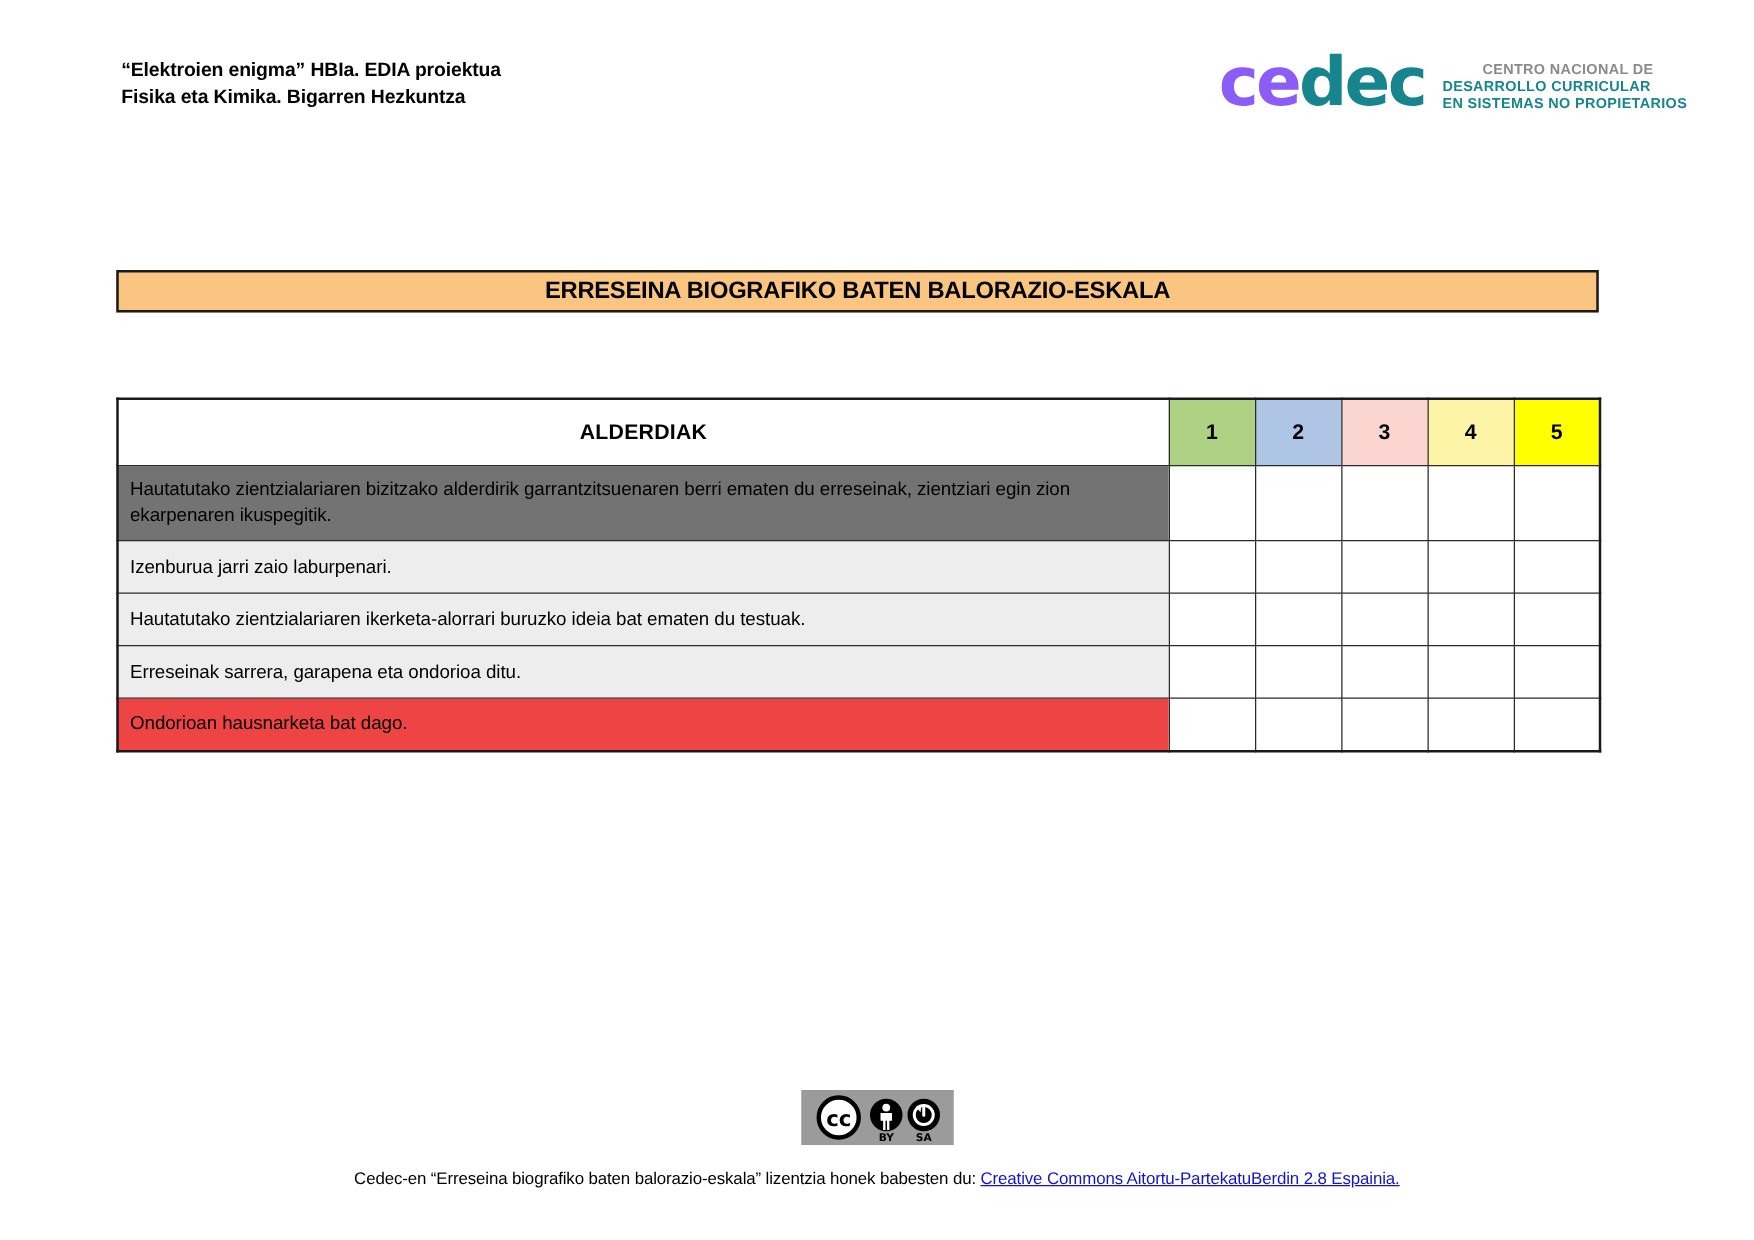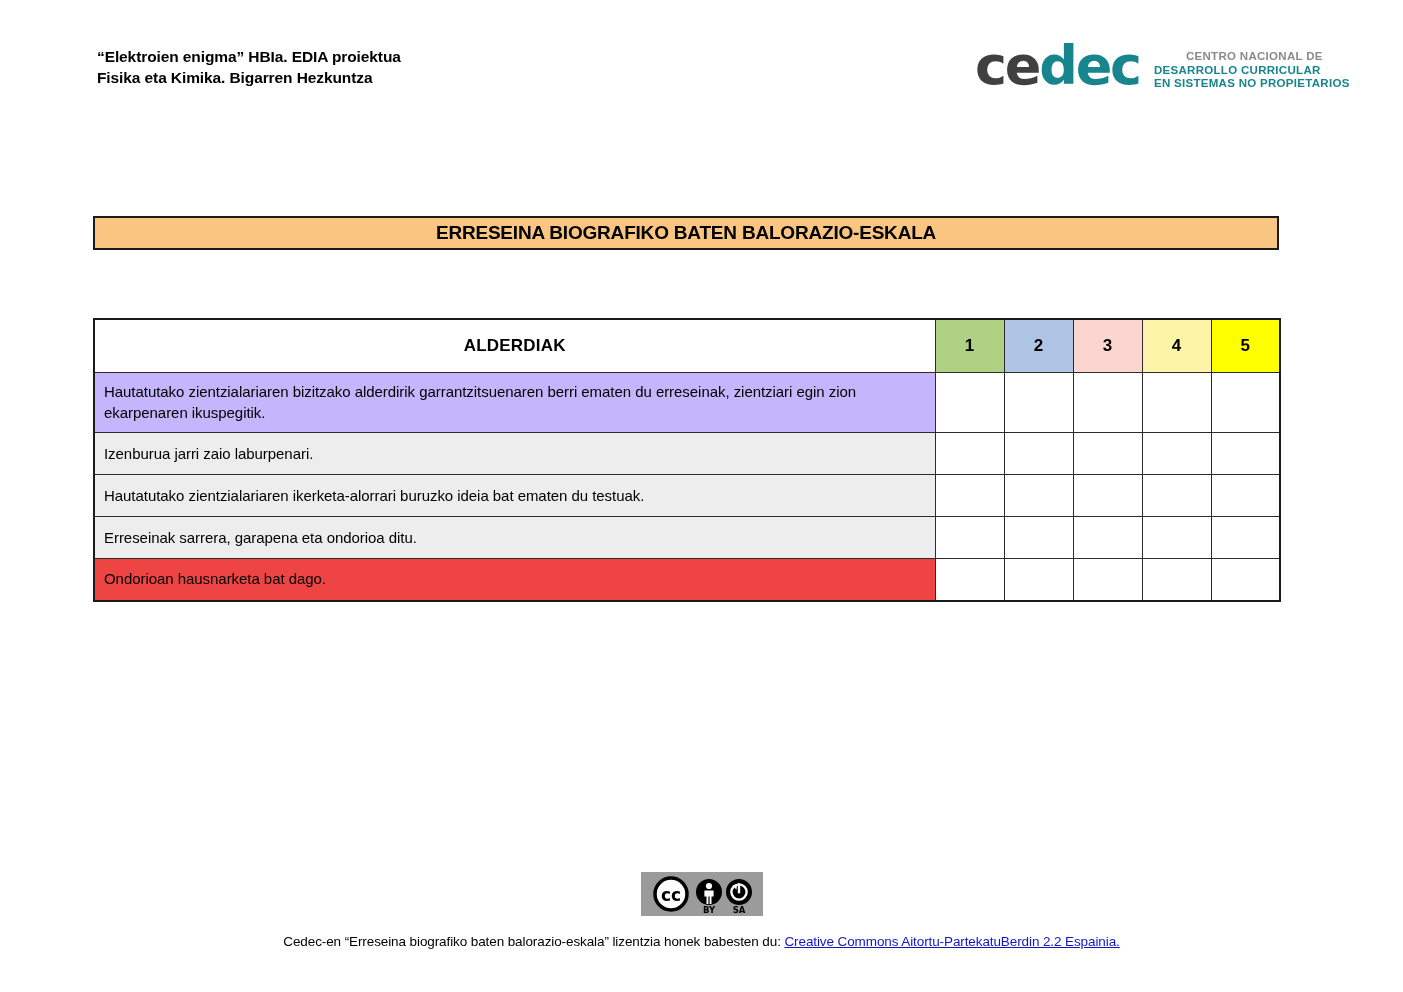--- a/index.html
+++ b/index.html
@@ -45,21 +45,21 @@
     align-items: flex-start;
   }
   .logo-word {
     font-family: "DejaVu Sans", sans-serif;
     font-size: 54px;
     font-weight: bold;
     letter-spacing: -2.2px;
     line-height: 50px;
     margin-top: 3px;
   }
-  .logo-ce { color: #404040; }
+  .logo-ce { color: #8b5cf6; }
   .logo-dec { color: #17858e; }
   .logo-tag {
     margin-left: 14px;
     margin-top: 12px;
     font-family: "Liberation Sans", sans-serif;
     font-size: 11.5px;
     font-weight: bold;
     line-height: 13.5px;
     letter-spacing: 0.3px;
     white-space: nowrap;
@@ -205,21 +205,21 @@
       <th class="aspect-head">ALDERDIAK</th>
       <th class="score-head" style="background: rgb(174, 209, 132);">1</th>
       <th class="score-head" style="background: rgb(174, 197, 229);">2</th>
       <th class="score-head" style="background: rgb(251, 213, 208);">3</th>
       <th class="score-head" style="background: rgb(253, 244, 168);">4</th>
       <th class="score-head" style="background: rgb(255, 255, 0);">5</th>
     </tr>
   </thead>
   <tbody>
     <tr class="row-tall">
-      <td class="aspect-cell" style="background: #c4b5fd;">Hautatutako zientzialariaren bizitzako alderdirik garrantzitsuenaren berri ematen du erreseinak, zientziari egin zion ekarpenaren ikuspegitik.</td>
+      <td class="aspect-cell" style="background: #737373;">Hautatutako zientzialariaren bizitzako alderdirik garrantzitsuenaren berri ematen du erreseinak, zientziari egin zion ekarpenaren ikuspegitik.</td>
       <td class="score-cell"></td>
       <td class="score-cell"></td>
       <td class="score-cell"></td>
       <td class="score-cell"></td>
       <td class="score-cell"></td>
     </tr>
     <tr class="row-std">
       <td class="aspect-cell" style="background: rgb(237, 237, 237);">Izenburua jarri zaio laburpenari.</td>
       <td class="score-cell"></td>
       <td class="score-cell"></td>
@@ -270,16 +270,16 @@
 
       <circle cx="93" cy="17" r="13" fill="#000000"></circle>
       <circle cx="93" cy="17" r="7.6" fill="none" stroke="#ffffff" stroke-width="2.4"></circle>
       <path d="M93 9.4v7.8" stroke="#ffffff" stroke-width="2.4" stroke-linecap="round"></path>
       <path d="M86.6 10.2l4.4 0.4-0.6 4.2z" fill="#ffffff"></path>
       <text x="93" y="38" font-family="DejaVu Sans, sans-serif" font-size="8.5" font-weight="bold" text-anchor="middle" fill="#000000">SA</text>
     </svg>
   </div>
 
   <div class="footer-note">
-    <span>Cedec-en “Erreseina biografiko baten balorazio-eskala” lizentzia honek babesten du: </span><a href="#" class="footer-link" style="color: rgb(20, 20, 200);">Creative Commons Aitortu-PartekatuBerdin 2.2 Espainia.</a>
+    <span>Cedec-en “Erreseina biografiko baten balorazio-eskala” lizentzia honek babesten du: </span><a href="#" class="footer-link" style="color: rgb(20, 20, 200);">Creative Commons Aitortu-PartekatuBerdin 2.8 Espainia.</a>
   </div>
 
 </div>
 
 </body></html>

